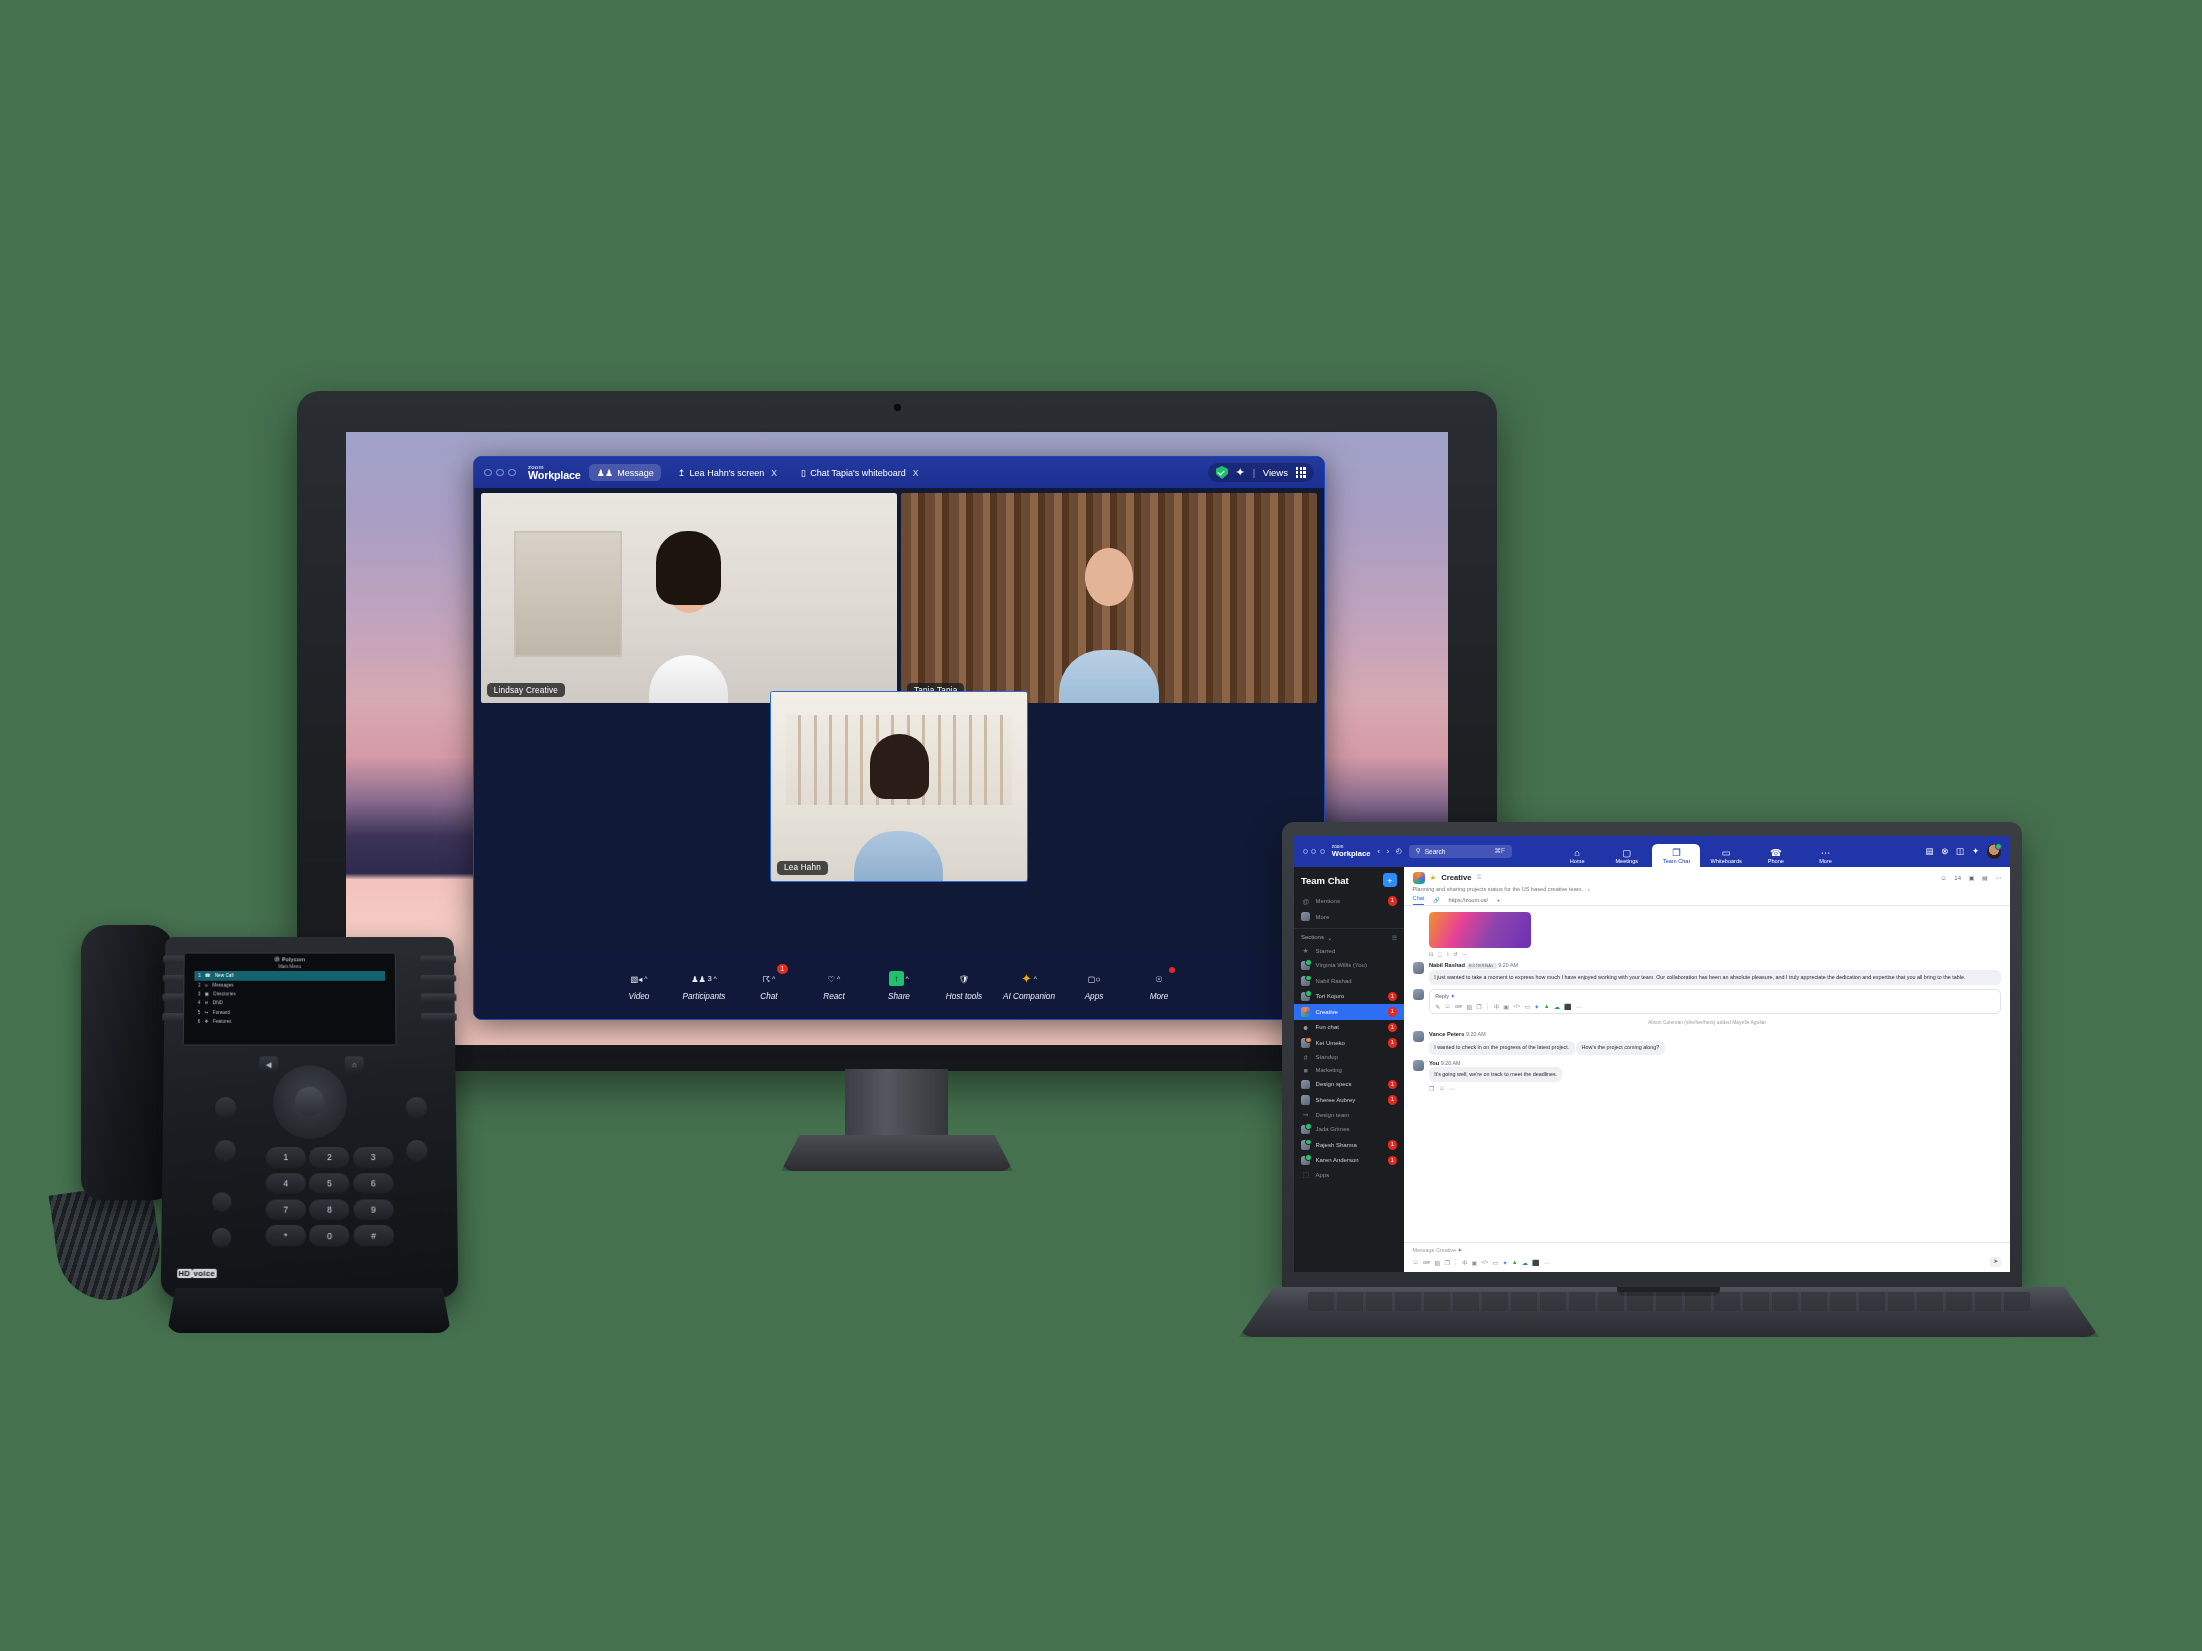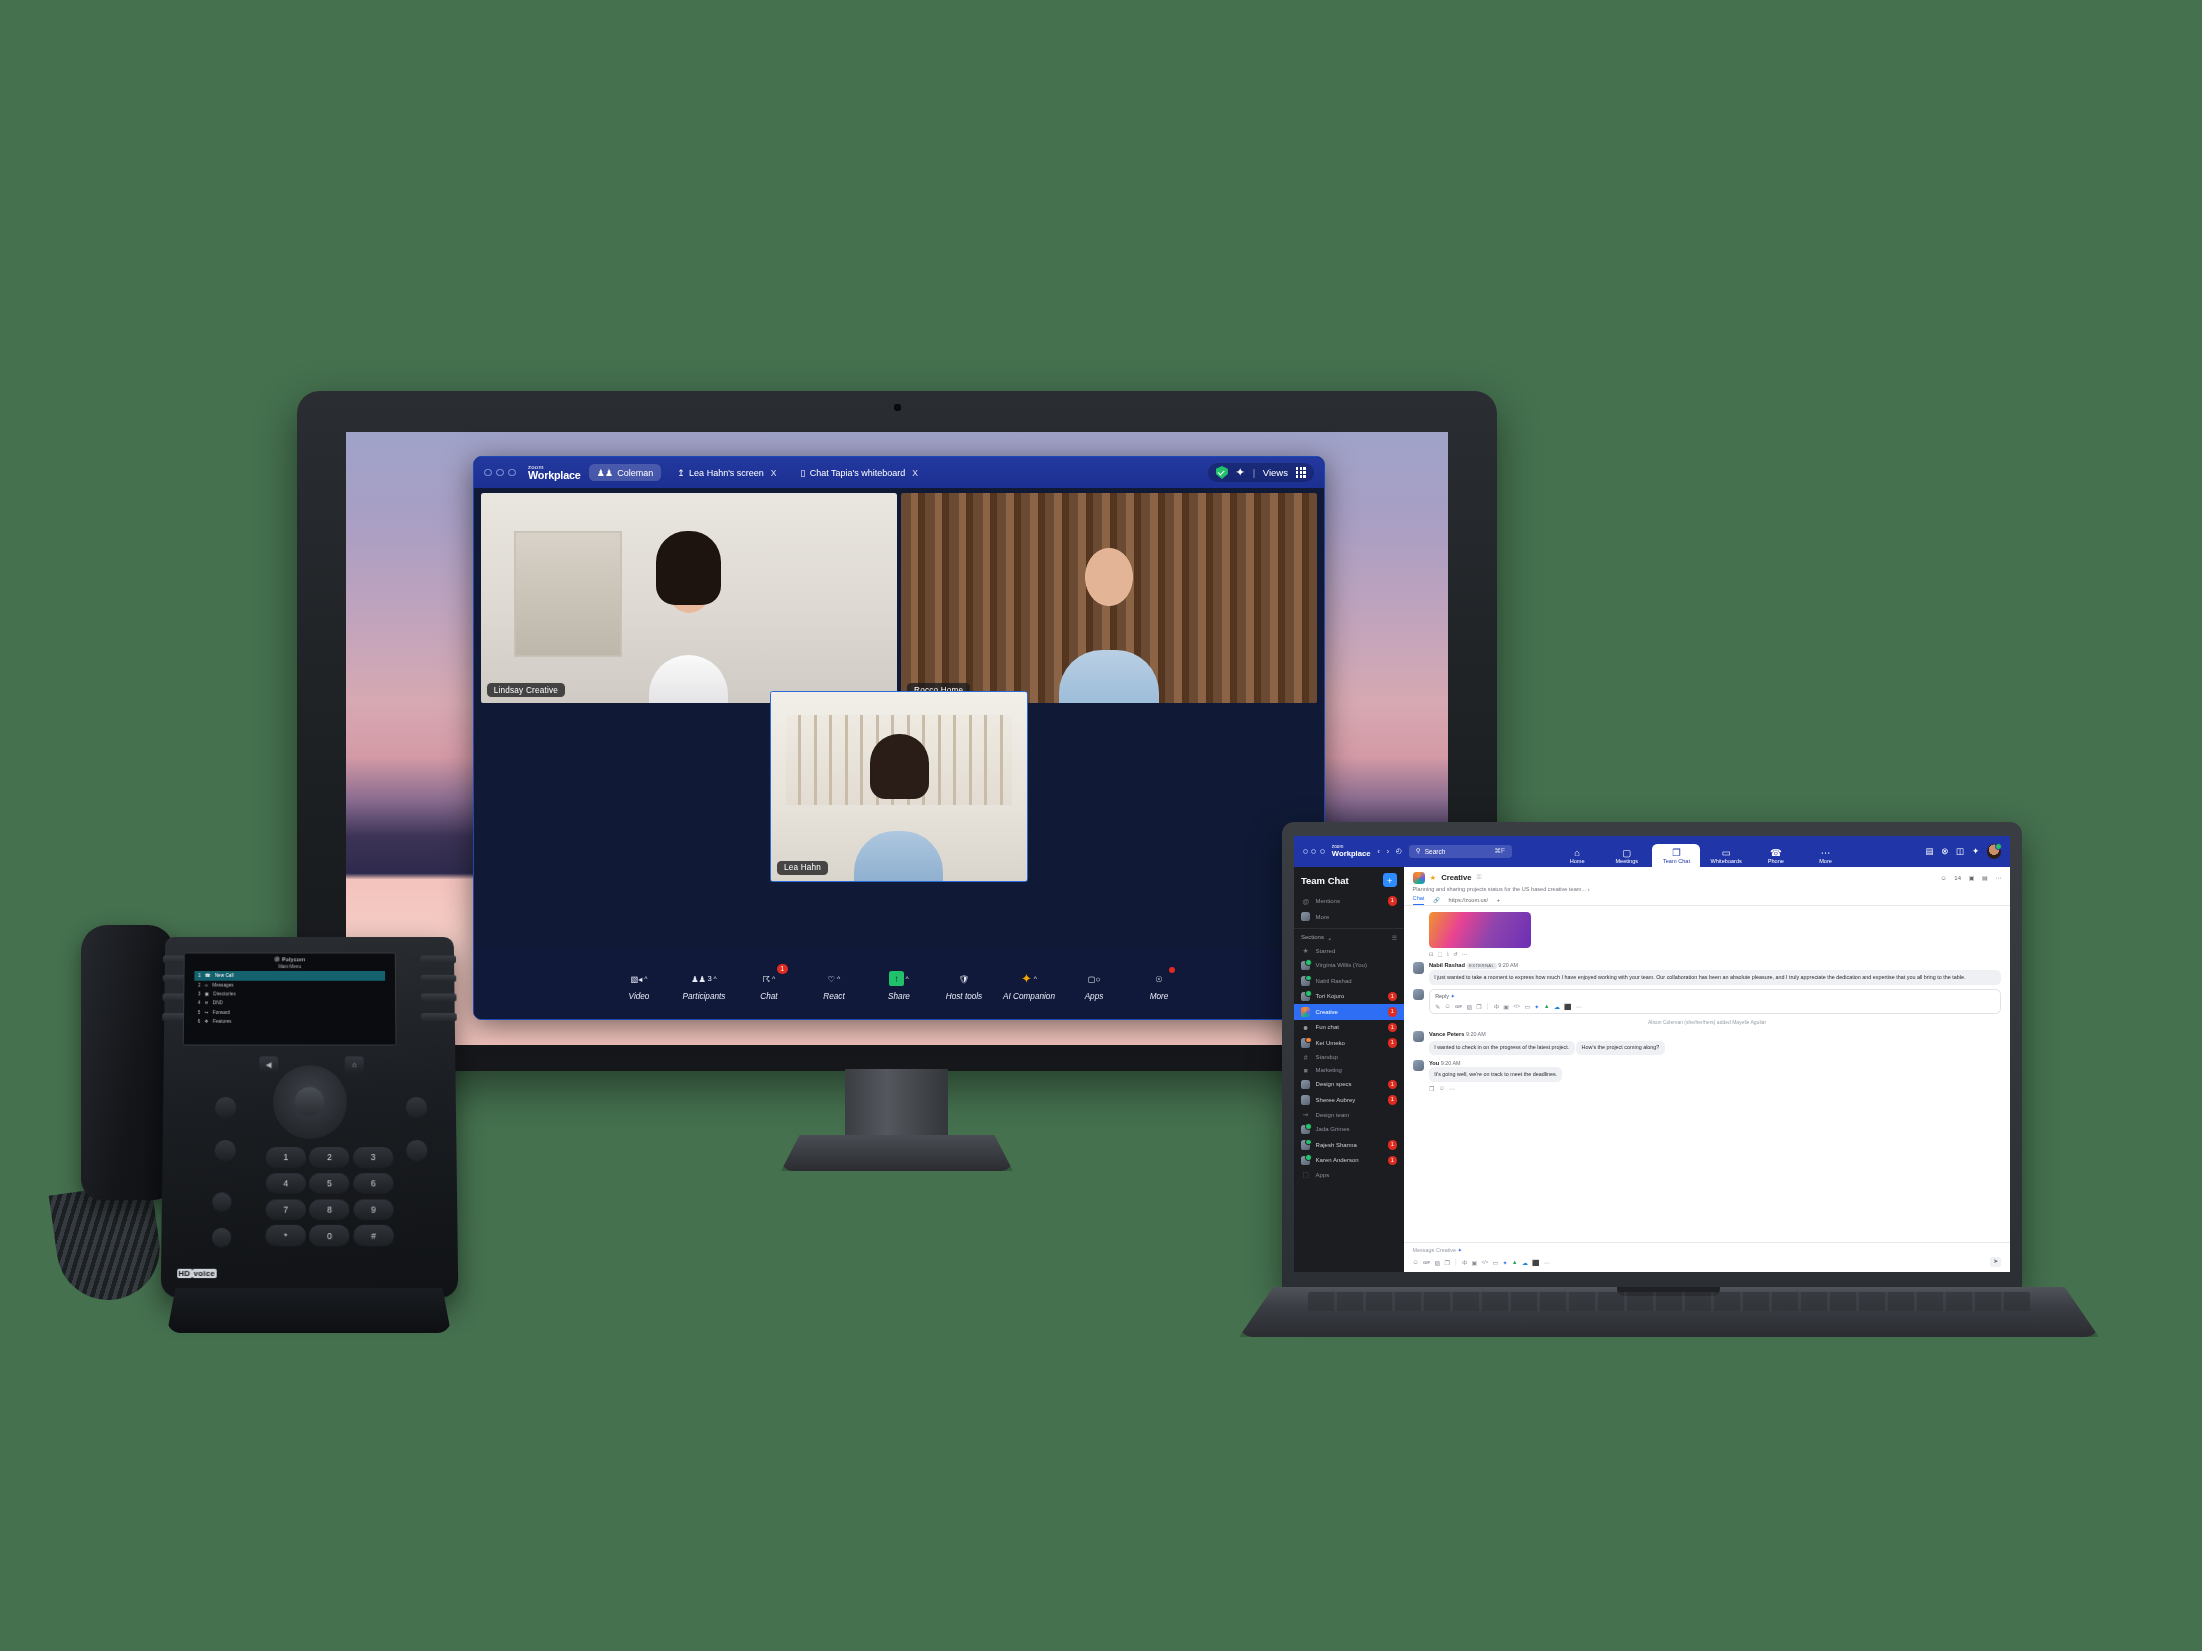--- a/index.html
+++ b/index.html
@@ -308,21 +308,21 @@
         <i></i>
         <i></i>
       </div>
     <div class="zw-logo">
       <span class="z1">zoom</span>
       <span class="z2">Workplace</span>
     </div>
 
     <div class="zw-tab active">
       <span>♟♟</span>
-      <span>Coleman</span>
+      <span>Message</span>
     </div>
     <div class="zw-tab">
       <span>↥</span>
       <span>Lea Hahn's screen</span>
       <span class="x">X</span>
     </div>
     <div class="zw-tab">
       <span>▯</span>
       <span>Chat Tapia's whiteboard</span>
       <span class="x">X</span>
@@ -349,21 +349,21 @@
 
   <div class="zw-body">
     <div class="vgrid">
       <div class="vtile">
         <div class="scene-a"></div>
         <div class="hair-dark" style="background:#1d1410;border-radius:31px 31px 19px 19px;width:65px;margin-left:-33px;top:18%;height:74px"></div>
         <div class="nametag">Lindsay Creative</div>
       </div>
       <div class="vtile">
         <div class="scene-b"></div>
-        <div class="nametag">Rocco Home</div>
+        <div class="nametag">Tapia Tapia</div>
       </div>
     </div>
     <div class="vtile-c">
       <div class="scene-c"></div>
       <div class="hair-dark"></div>
       <div class="nametag">Lea Hahn</div>
     </div>
   </div>
 
   <div class="zw-toolbar">

